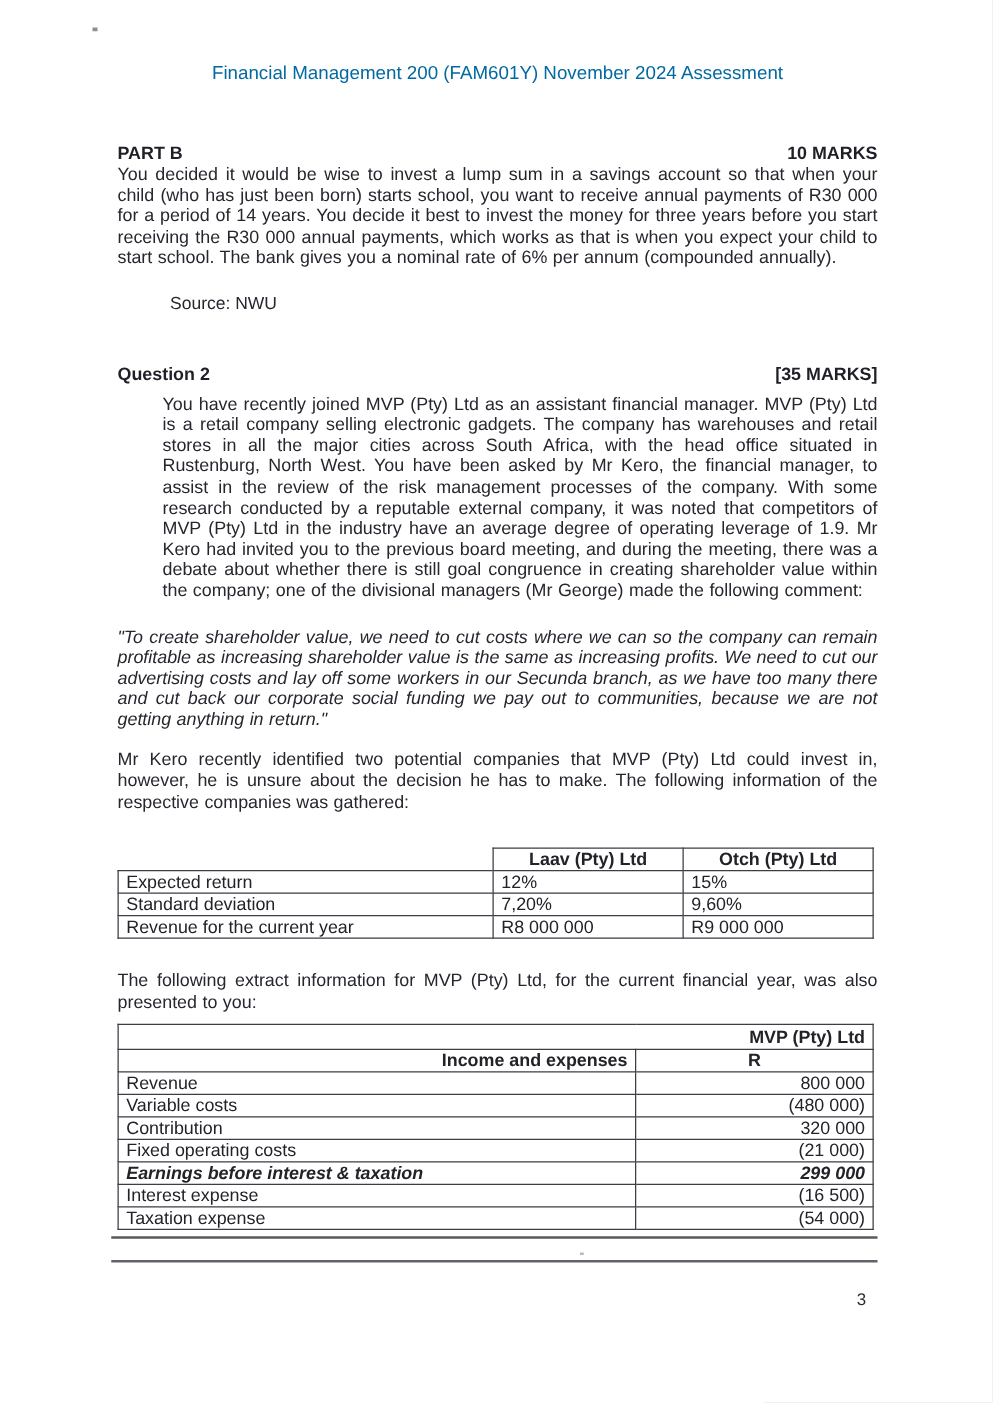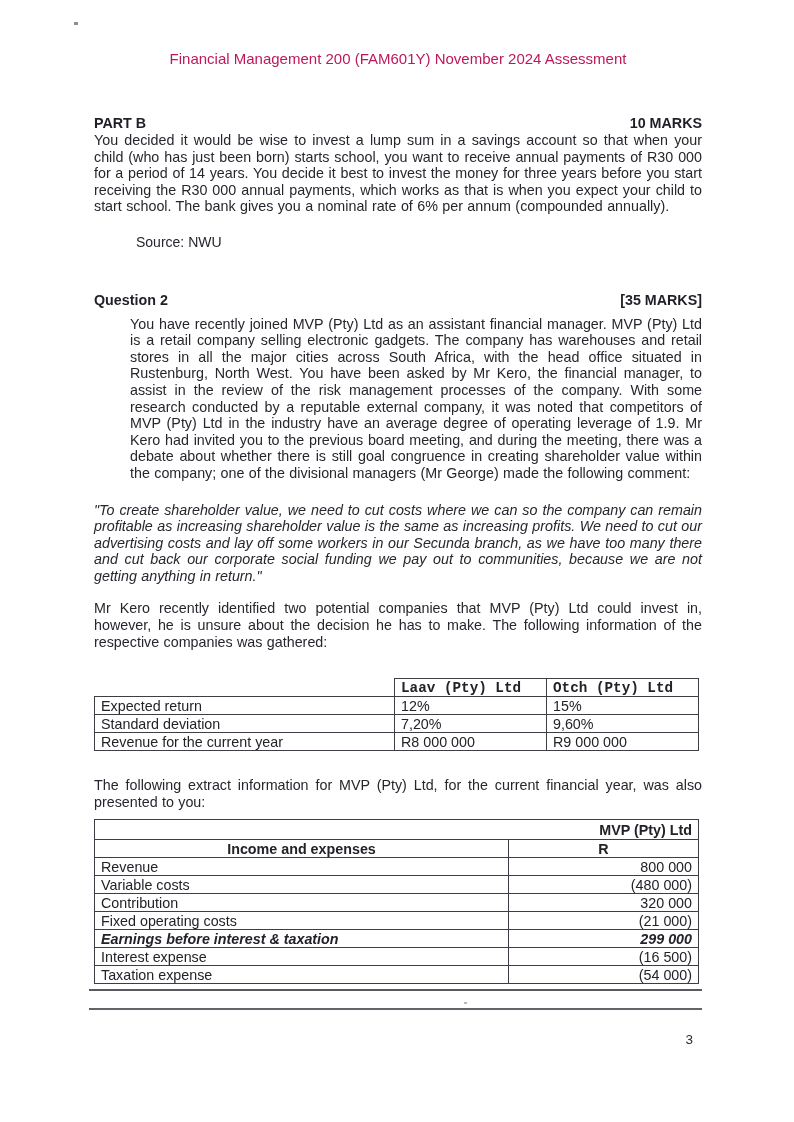--- a/index.html
+++ b/index.html
@@ -33,21 +33,21 @@
     position: absolute;
     left: 94px; top: 0;
     width: 608px;
   }
 
   .doc-title {
     margin-top: 50px;
     text-align: center;
     font-size: 15px;
     line-height: 17px;
-    color: #be185d;
+    color: #0369a1;
   }
 
   .heading-row {
     display: flex;
     justify-content: space-between;
     font-weight: bold;
     font-size: 14.3px;
     line-height: 17px;
     color: #1f1f28;
   }
@@ -85,39 +85,39 @@
 
   .companies-table { margin-top: 28px; }
   .companies-table col.c-label { width: 300px; }
   .companies-table col.c-laav  { width: 152px; }
   .companies-table col.c-otch  { width: 152px; }
   .companies-table th, .companies-table td {
     border: 1.7px solid #3d3d45;
     height: 18px;
     padding: 0 6px;
   }
-  .companies-table th { font-weight: bold; text-align: left; font-family: Liberation Mono, monospace; }
+  .companies-table th { font-weight: bold; text-align: center; }
   .companies-table th.blank { border: none; background: transparent; }
   .companies-table td.label { text-align: left; }
   .companies-table td.val { text-align: left; }
 
   .income-table { margin-top: 9px; }
   .income-table col.c-label { width: 414px; }
   .income-table col.c-val   { width: 190px; }
   .income-table th, .income-table td {
     border: 1.7px solid #3d3d45;
     height: 18px;
     padding: 0 6px;
   }
   .income-table .title-cell {
     text-align: right;
     font-weight: bold;
     height: 20px;
   }
-  .income-table th.left { text-align: center; font-weight: bold; margin-left: 39px; }
+  .income-table th.left { text-align: right; font-weight: bold; margin-left: 39px; }
   .income-table th.center { text-align: center; font-weight: bold; }
   .income-table td.label { text-align: left; }
   .income-table td.val { text-align: right; }
   .income-table tr.emph td { font-weight: bold; font-style: italic; }
   .income-table tr.total td {
     border: none;
     font-weight: bold;
     font-style: italic;
     height: 22px;
     vertical-align: top;

